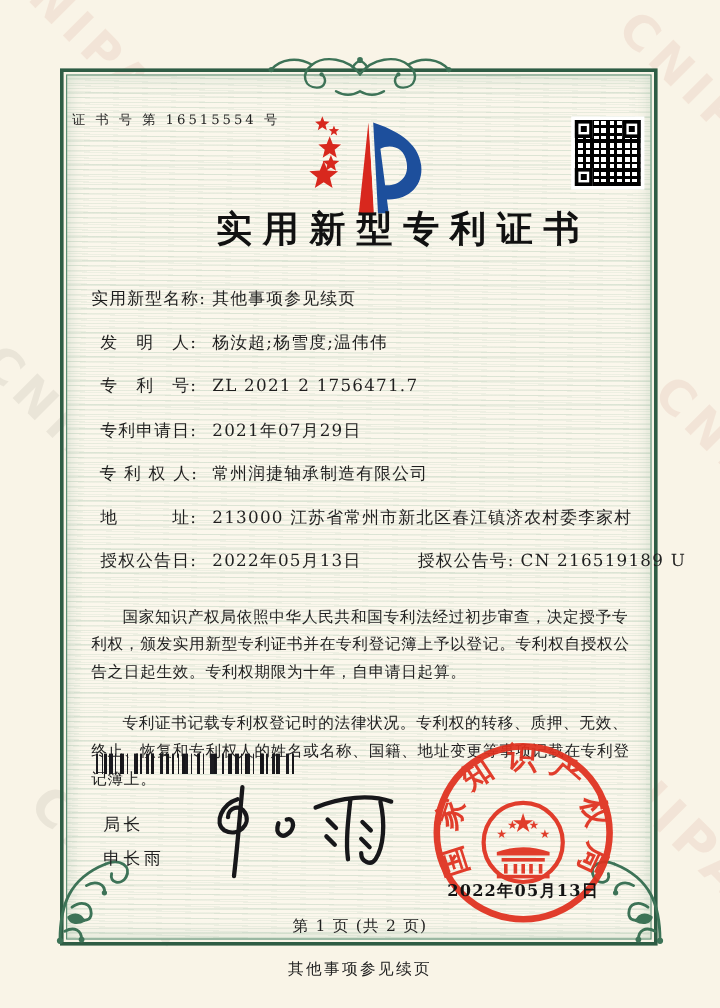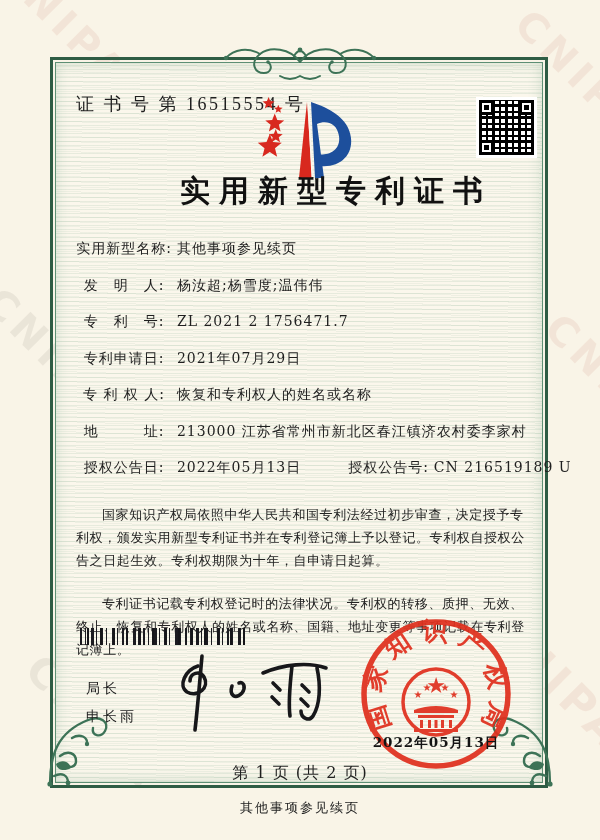--- a/index.html
+++ b/index.html
@@ -30,21 +30,21 @@
       #fbf7ec;
     box-shadow: inset 0 0 14px rgba(110,160,130,.30);
   }
   .ornament-top { position:absolute; left:210px; top:38px; width:180px; height:46px; z-index:3; }
   .corner { position:absolute; width:72px; height:76px; z-index:3; }
   .corner.bl { left:44px; top:712px; }
   .corner.br { right:44px; top:712px; transform:scaleX(-1); }
   
   .content { position:absolute; inset:0; z-index:4; }
   .cert-no {
-    position:absolute; left:76px; top:92px; font-size:18px; letter-spacing:2.5px;font-family:Liberation Serif, serif;
+    position:absolute; left:60px; top:92px; font-size:11px; letter-spacing:2.5px;
   }
   .logo { position:absolute; left:255px; top:94px; width:100px; height:84px; }
   .qr {
     position:absolute; left:479px; top:100px; width:55px; height:55px;
     background:
       repeating-linear-gradient(0deg,#000 0 3px, rgba(0,0,0,0) 3px 6px, #000 6px 8px, rgba(0,0,0,0) 8px 12px),
       repeating-linear-gradient(90deg,#000 0 3px, #fff 3px 7px, #000 7px 9px, #fff 9px 13px);
     outline:3px solid #fff;
   }
   .finder { position:absolute; width:15px; height:15px; border:3px solid #000; background:#fff; }
@@ -75,21 +75,21 @@
     font-size:14px; font-weight:400; letter-spacing:3px; line-height:28px; color:#222;
   }
   .signature-svg { position:absolute; left:160px; top:650px; width:180px; height:88px; }
   .seal { position:absolute; left:356px; top:614px; width:160px; height:160px; opacity:.93; }
   .seal-date {
     position:absolute; left:352px; top:734px; width:168px; text-align:center;
     font-size:13.5px; font-weight:bold; letter-spacing:1px; color:#141414; z-index:5;
   }
   .page-num {
     position:absolute; left:0; top:763px; width:100%; text-align:center;
-    font-size:16px; letter-spacing:1px;
+    font-size:13px; letter-spacing:1px;
   }
   .cont-note {
     position:absolute; left:0; top:799px; width:100%; text-align:center;
     font-size:13px; letter-spacing:2px; color:#222;
   }
 </style>
 </head>
 <body>
 
 <div class="page">
@@ -195,21 +195,21 @@
       <div class="frow">
         <span class="flabel">专　利　号:</span>
         <span class="fvalue">ZL 2021 2 1756471.7</span>
       </div>
       <div class="frow">
         <span class="flabel">专利申请日:</span>
         <span class="fvalue">2021年07月29日</span>
       </div>
       <div class="frow">
         <span class="flabel">专 利 权 人:</span>
-        <span class="fvalue">恢复和专利权人的姓名或名称</span>
+        <span class="fvalue">常州润捷轴承制造有限公司</span>
       </div>
       <div class="frow">
         <span class="flabel">地　　　址:</span>
         <span class="fvalue">213000 江苏省常州市新北区春江镇济农村委李家村</span>
       </div>
       <div class="frow">
         <span class="flabel">授权公告日:</span>
         <span class="fvalue">2022年05月13日</span>
         <span class="flabel2">授权公告号:</span>
         <span class="fvalue">CN 216519189 U</span>

